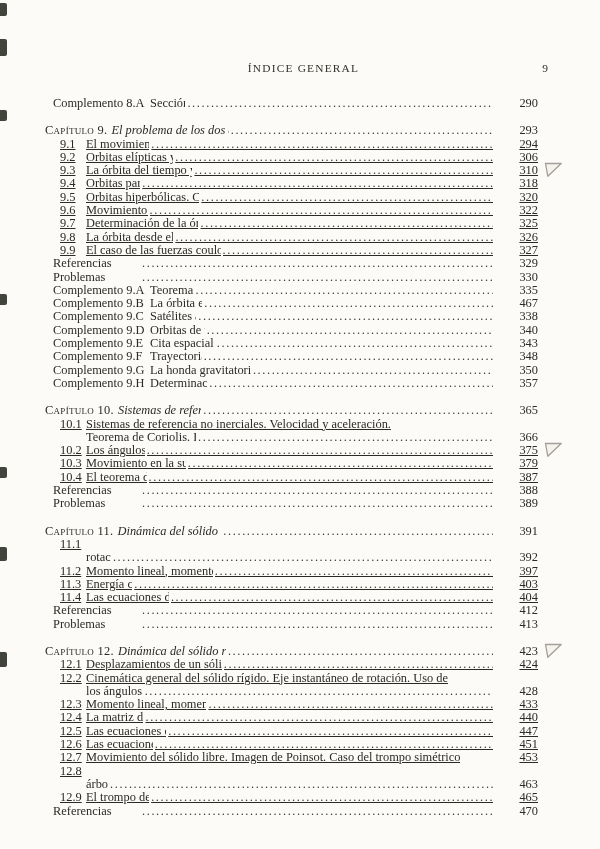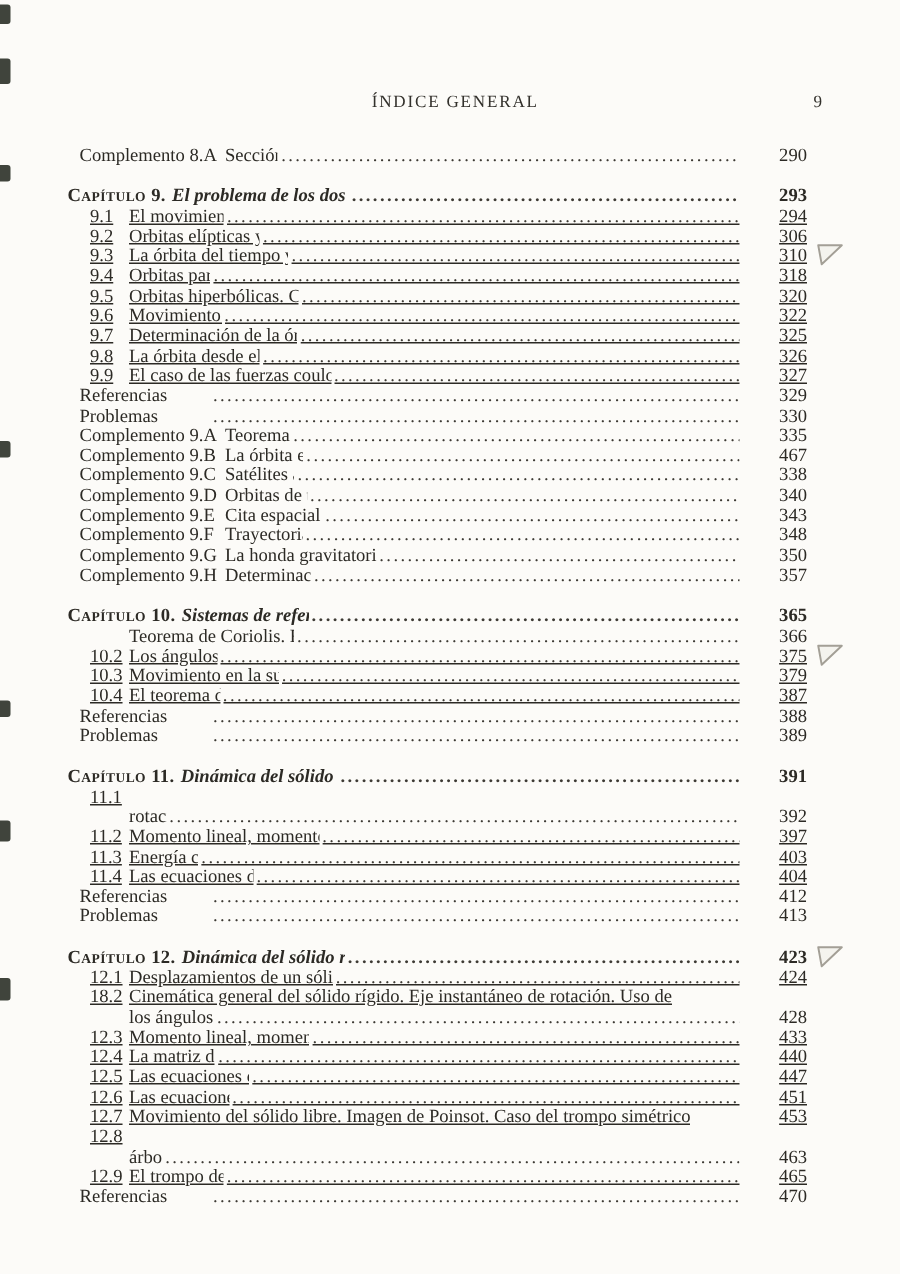--- a/index.html
+++ b/index.html
@@ -44,21 +44,21 @@
     color: #3d3a34;
   }
   .dots::after {
     content: "....................................................................................................................................";
   }
   .dots.nodots::after { content: ""; }
   .pg { flex: 0 0 auto; width: 45px; text-align: right; }
   .markzone { flex: 0 0 auto; width: 24px; height: 1px; position: relative; }
   .markzone svg { position: absolute; left: 6px; top: -11px; }
   
-  .line.chapter { padding-left: 0; font-weight: bold; }
+  .line.chapter { padding-left: 0; }
   .chap-label { font-variant: small-caps; letter-spacing: 0.3px; }
   .chap-title { font-style: italic; padding-left: 4px; }
   .line.section, .line.section2a { padding-left: 15px; text-decoration: underline; }
   .secnum { flex: 0 0 auto; width: 26px; }
   .line.cont { padding-left: 41px; }
   .line.complement, .line.tabbed { padding-left: 8px; }
   .comp-label { flex: 0 0 auto; width: 97px; }
   .tab-label { flex: 0 0 auto; width: 87px; }
   
   .edge-mark {
@@ -226,20 +226,24 @@
         <span class="markzone"></span>
       </div>
       <div class="gap"></div>
       <div class="line chapter">
         <span class="chap-label">Capítulo 10.</span>
         <span class="chap-title txt">Sistemas de referencia no inerciales</span>
         <span class="dots"></span>
         <span class="pg">365</span>
         <span class="markzone"></span>
       </div>
+      <div class="line section2a">
+        <span class="secnum">10.1</span>
+        <span class="txt">Sistemas de referencia no inerciales. Velocidad y aceleración.</span>
+      </div>
       <div class="line cont">
         <span class="txt">Teorema de Coriolis. Formulación lagrangiana</span>
         <span class="dots"></span>
         <span class="pg">366</span>
         <span class="markzone"></span>
       </div>
       <div class="line section">
         <span class="secnum">10.2</span>
         <span class="txt">Los ángulos de Euler</span>
         <span class="dots"></span>
@@ -339,21 +343,21 @@
         </span>
       </div>
       <div class="line section">
         <span class="secnum">12.1</span>
         <span class="txt">Desplazamientos de un sólido. Teoremas de Euler y de Chasles</span>
         <span class="dots"></span>
         <span class="pg">424</span>
         <span class="markzone"></span>
       </div>
       <div class="line section2a">
-        <span class="secnum">18.2</span>
+        <span class="secnum">12.2</span>
         <span class="txt">Cinemática general del sólido rígido. Eje instantáneo de rotación. Uso de</span>
       </div>
       <div class="line cont">
         <span class="txt">los ángulos de Euler</span>
         <span class="dots"></span>
         <span class="pg">428</span>
         <span class="markzone"></span>
       </div>
       <div class="line section">
         <span class="secnum">12.3</span>

